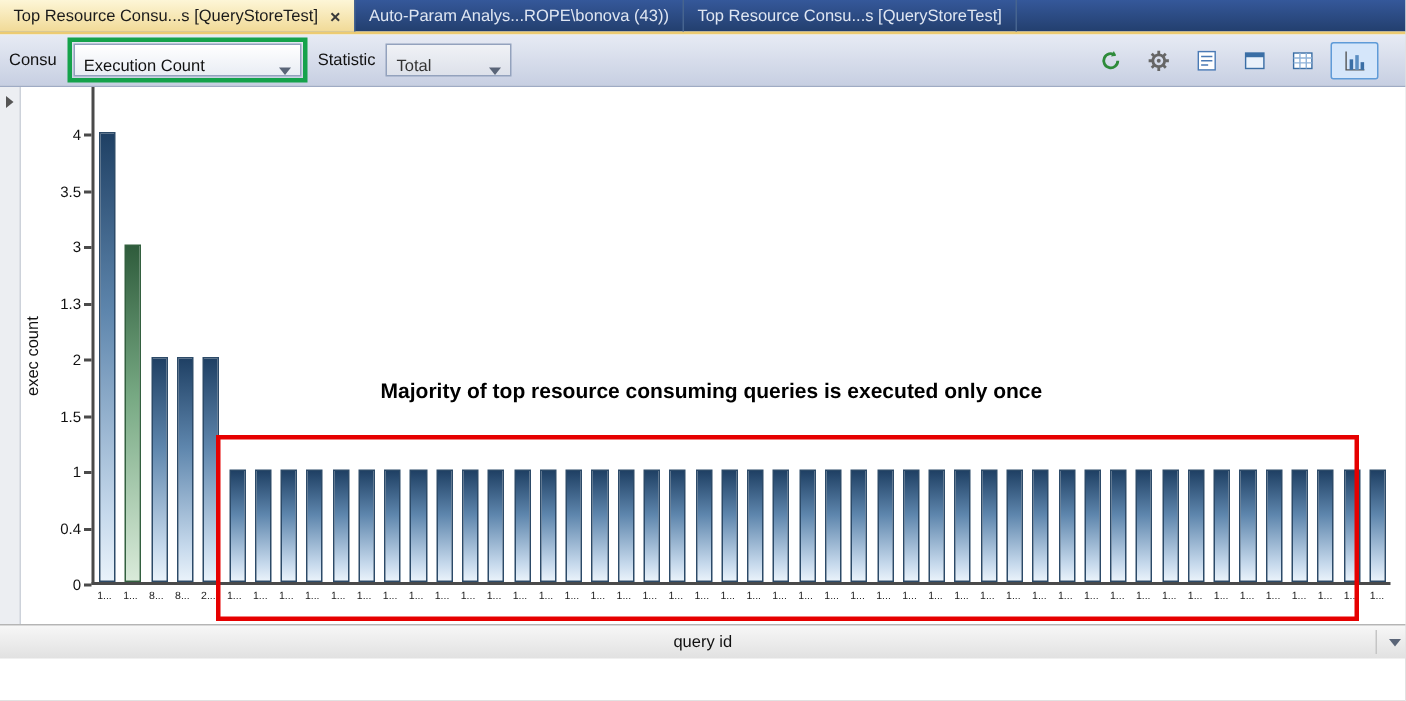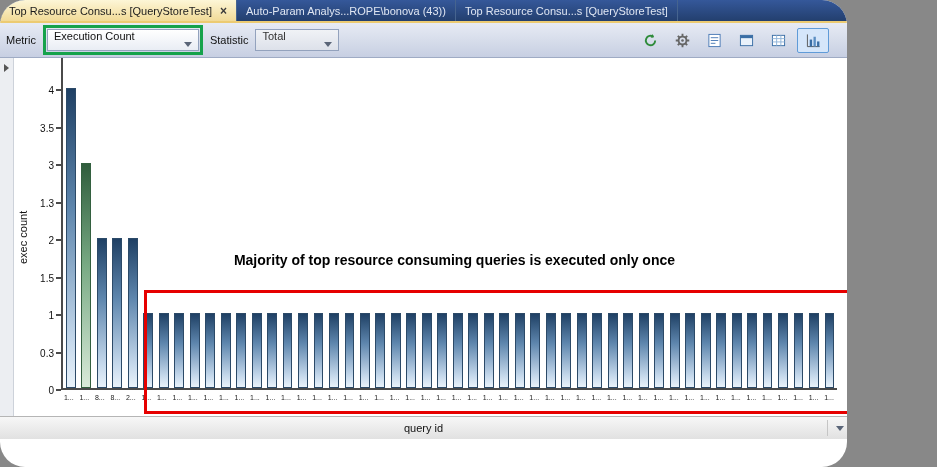--- a/index.html
+++ b/index.html
@@ -1,39 +1,39 @@
 <!DOCTYPE html>
 <html><head>
 <meta charset="utf-8">
 <style>
   * { box-sizing: border-box; margin: 0; padding: 0; }
   body { margin:0; background:#888; font-family:"Liberation Sans", sans-serif; }
-  .app { position:relative; width:847px; height:467px; overflow:hidden; background:#fff;border-radius:25px; }
+  .app { position:relative; width:937px; height:467px; overflow:hidden; background:#fff; }
 
   
   .tabbar { height:23px; background:linear-gradient(180deg,#35589a,#233f6e);
             display:flex; align-items:stretch; border-bottom:2px solid #eccb72; }
   .tab { display:flex; align-items:center; padding:0 9px; font-size:11px;
          color:#dfe6f2; border-right:1px solid #46648f; white-space:nowrap; cursor:default; }
   .tab.active { background:linear-gradient(180deg,#fdf6d7,#f1da97); color:#1b1b1b; }
   .tab-close { margin-left:8px; color:#3a3a3a; font-weight:bold; font-size:12px; line-height:1; }
 
   
   .titlebar { height:28px; background:linear-gradient(180deg,#3a6a9e,#2a547f);
               color:#fff; display:flex; align-items:center; padding:0 9px; font-size:13px; }
 
   
   .toolbar { height:35px; background:linear-gradient(180deg,#e7ebf4,#c7cfe2);
              border-bottom:1px solid #9fabc4; display:flex; align-items:center;
              padding:0 6px; gap:7px; }
   .tb-label { font-size:11px; color:#111; }
   .green-box { border:3px solid #15a24b; padding:1px; display:flex; align-items:center; background:transparent; }
   .combo { height:22px; background:linear-gradient(180deg,#ffffff,#e9edf4);
-           border:1px solid #93a2bd; display:flex; align-items:flex-start;
-           font-size:11px; color:#111; padding:0 6px; cursor:default;flex-direction:column; }
+           border:1px solid #93a2bd; display:flex; align-items:flex-end;
+           font-size:11px; color:#111; padding:0 6px; cursor:default; }
   .combo-metric { width:152px; }
   .combo-stat { width:84px; background:linear-gradient(180deg,#f0f2f6,#dde1ea); color:#333; }
   .chev-down { margin-left:auto; width:0; height:0; border-left:4px solid transparent;
                border-right:4px solid transparent; border-top:5px solid #5a6578; }
   .tool-buttons { margin-left:auto; display:flex; align-items:center; gap:5px; padding-right:12px; }
   .tbtn { width:27px; height:25px; display:flex; align-items:center; justify-content:center;
           border:1px solid transparent; border-radius:2px; }
   .tbtn.active { background:#d5e6fa; border:1px solid #5f9bd8; width:32px; }
   .tbtn .icon { display:flex; }
 
@@ -87,21 +87,21 @@
     <div class="tab">
       <span>Auto-Param Analys...ROPE\bonova (43))</span>
     </div>
     <div class="tab">
       <span>Top Resource Consu...s [QueryStoreTest]</span>
     </div>
   </div>
 
 
   <div class="toolbar">
-    <span class="tb-label">Metric</span>
+    <span class="tb-label">Consu</span>
     <div class="green-box">
       <div class="combo combo-metric">
         <span>Execution Count</span>
         <span class="chev-down"></span>
       </div>
     </div>
     <span class="tb-label">Statistic</span>
     <div class="combo combo-stat">
       <span>Total</span>
       <span class="chev-down"></span>
@@ -165,21 +165,21 @@
   </div>
 
   <div class="main">
     <div class="side-strip">
       <span class="expand-tri"></span>
     </div>
     <div class="chart-region">
       <div class="y-axis-title">exec count</div>
       <div class="y-axis">
           <div class="y-tick-label" style="bottom: 20px;">0</div>
-          <div class="y-tick-label" style="bottom: 57.5px;">0.3</div>
+          <div class="y-tick-label" style="bottom: 57.5px;">0.4</div>
           <div class="y-tick-label" style="bottom: 95px;">1</div>
           <div class="y-tick-label" style="bottom: 132.5px;">1.5</div>
           <div class="y-tick-label" style="bottom: 170px;">2</div>
           <div class="y-tick-label" style="bottom: 207.5px;">1.3</div>
           <div class="y-tick-label" style="bottom: 245px;">3</div>
           <div class="y-tick-label" style="bottom: 282.5px;">3.5</div>
           <div class="y-tick-label" style="bottom: 320px;">4</div>
         </div>
       <div class="plot">
         <div class="bars-area">

